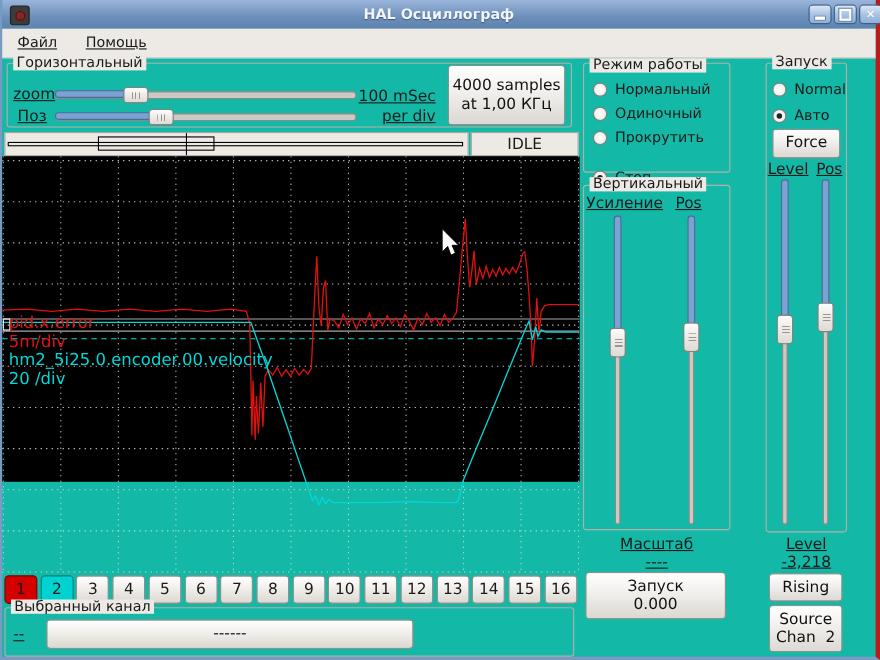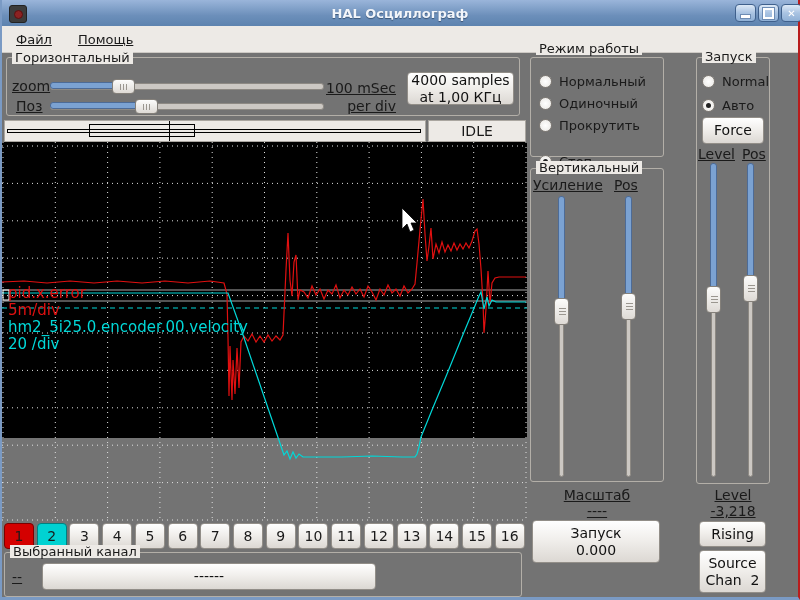--- a/index.html
+++ b/index.html
@@ -1,17 +1,17 @@
 <!DOCTYPE html>
 <html><head>
 <meta charset="utf-8">
 <style>
   html,body{margin:0;padding:0;}
   body{width:800px;height:600px;position:relative;font-family:"DejaVu Sans","Liberation Sans",sans-serif;font-size:13px;color:#1a1a1a;background:#6d93c0;overflow:hidden;}
-  .window{position:absolute;inset:0;background:#737373;border-left:2px solid #7a9ac4;border-right:2px solid #b91c1c;border-bottom:3px solid #7a9ac4;box-sizing:border-box;}
+  .window{position:absolute;inset:0;background:#14b8a6;border-left:2px solid #7a9ac4;border-right:4px solid #b91c1c;border-bottom:3px solid #7a9ac4;box-sizing:border-box;}
   
   .titlebar{position:absolute;left:0;top:0;right:0;height:26px;background:linear-gradient(#9ab5da,#6c8fba 60%,#5d83af);border-bottom:1px solid #46658c;display:flex;align-items:center;}
   .title-icon{position:absolute;left:7px;top:5px;width:16px;height:16px;background:#3c3c3c;border-radius:3px;border:1px solid #222;}
   .title-icon::after{content:"";position:absolute;left:4px;top:4px;width:7px;height:7px;border-radius:50%;background:#8c2222;border:1px solid #5a1010;}
   .title-text{flex:1;text-align:center;font-weight:bold;font-size:13px;color:#f2f5fa;text-shadow:0 1px 1px #3a5576;}
   .winbtn{position:absolute;top:4px;width:21px;height:18px;border-radius:4px;border:1px solid #3f608c;background:linear-gradient(#dde9f6,#a9c3e2 50%,#8fb0d6);box-sizing:border-box;}
   .winbtn span{position:absolute;inset:0;display:flex;align-items:center;justify-content:center;color:#fff;font-size:10px;font-weight:bold;}
   .wb-min{left:733px;} .wb-max{left:756px;} .wb-close{left:779px;}
   .glyph-min{width:9px;height:3px;background:#fff;border:1px solid #6d8cb4;margin-top:7px;}
   .glyph-max{width:7px;height:7px;border:2px solid #fff;outline:1px solid #6d8cb4;}
@@ -93,21 +93,21 @@
   <span class="lbl14" style="left:14px;top:98px;">Поз</span>
   <div class="hslider" style="left:48px;top:99px;width:274px;">
     <div class="htrack"></div>
     <div class="hfill" style="width:92px;"></div>
     <div class="hhandle" style="left:85px;"></div>
   </div>
   <div class="lbl14 ctr" style="left:324px;top:79px;width:70px;text-align:right;line-height:18px;">
     <div>100 mSec</div>
     <div>per div</div>
   </div>
-  <div class="btn" style="left:405px;top:72px;width:107px;height:33px;">
+  <div class="btn" style="left:405px;top:59px;width:107px;height:55px;">
     <div>4000 samples</div>
     <div>at 1,00 КГц</div>
   </div>
 
   <div class="cell" style="left:2px;top:120px;width:422px;height:22px;">
     <div class="pos-hbar" style="left:2px;top:8px;width:414px;height:4px;"></div>
     <div class="pos-box" style="left:84px;top:3px;width:106px;height:13px;"></div>
     <div class="pos-vline" style="left:164px;top:0;height:20px;"></div>
   </div>
   <div class="cell ctr" style="left:426px;top:120px;width:98px;height:22px;font-size:14px;line-height:20px;">IDLE</div>
@@ -170,21 +170,21 @@
       <div class="chan-btn">15</div>
       <div class="chan-btn">16</div>
     </div>
 
   <div class="frame" style="left:2px;top:552px;width:518px;height:45px;"></div>
   <span class="frame-label" style="left:8px;top:545px;">Выбранный канал</span>
   <span class="lbl14" style="left:10px;top:569px;">--</span>
   <div class="btn" style="left:40px;top:563px;width:334px;height:27px;">------</div>
 
   <div class="frame" style="left:528px;top:57px;width:134px;height:100px;"></div>
-  <span class="frame-label" style="left:534px;top:42px;">Режим работы</span>
+  <span class="frame-label" style="left:534px;top:53px;">Режим работы</span>
   <div class="radio-row" style="left:537px;top:72px;">
     <span class="radio"></span>
       <span>Нормальный</span>
   </div>
   <div class="radio-row" style="left:537px;top:94px;">
     <span class="radio"></span>
       <span>Одиночный</span>
   </div>
   <div class="radio-row" style="left:537px;top:116px;">
     <span class="radio"></span>

